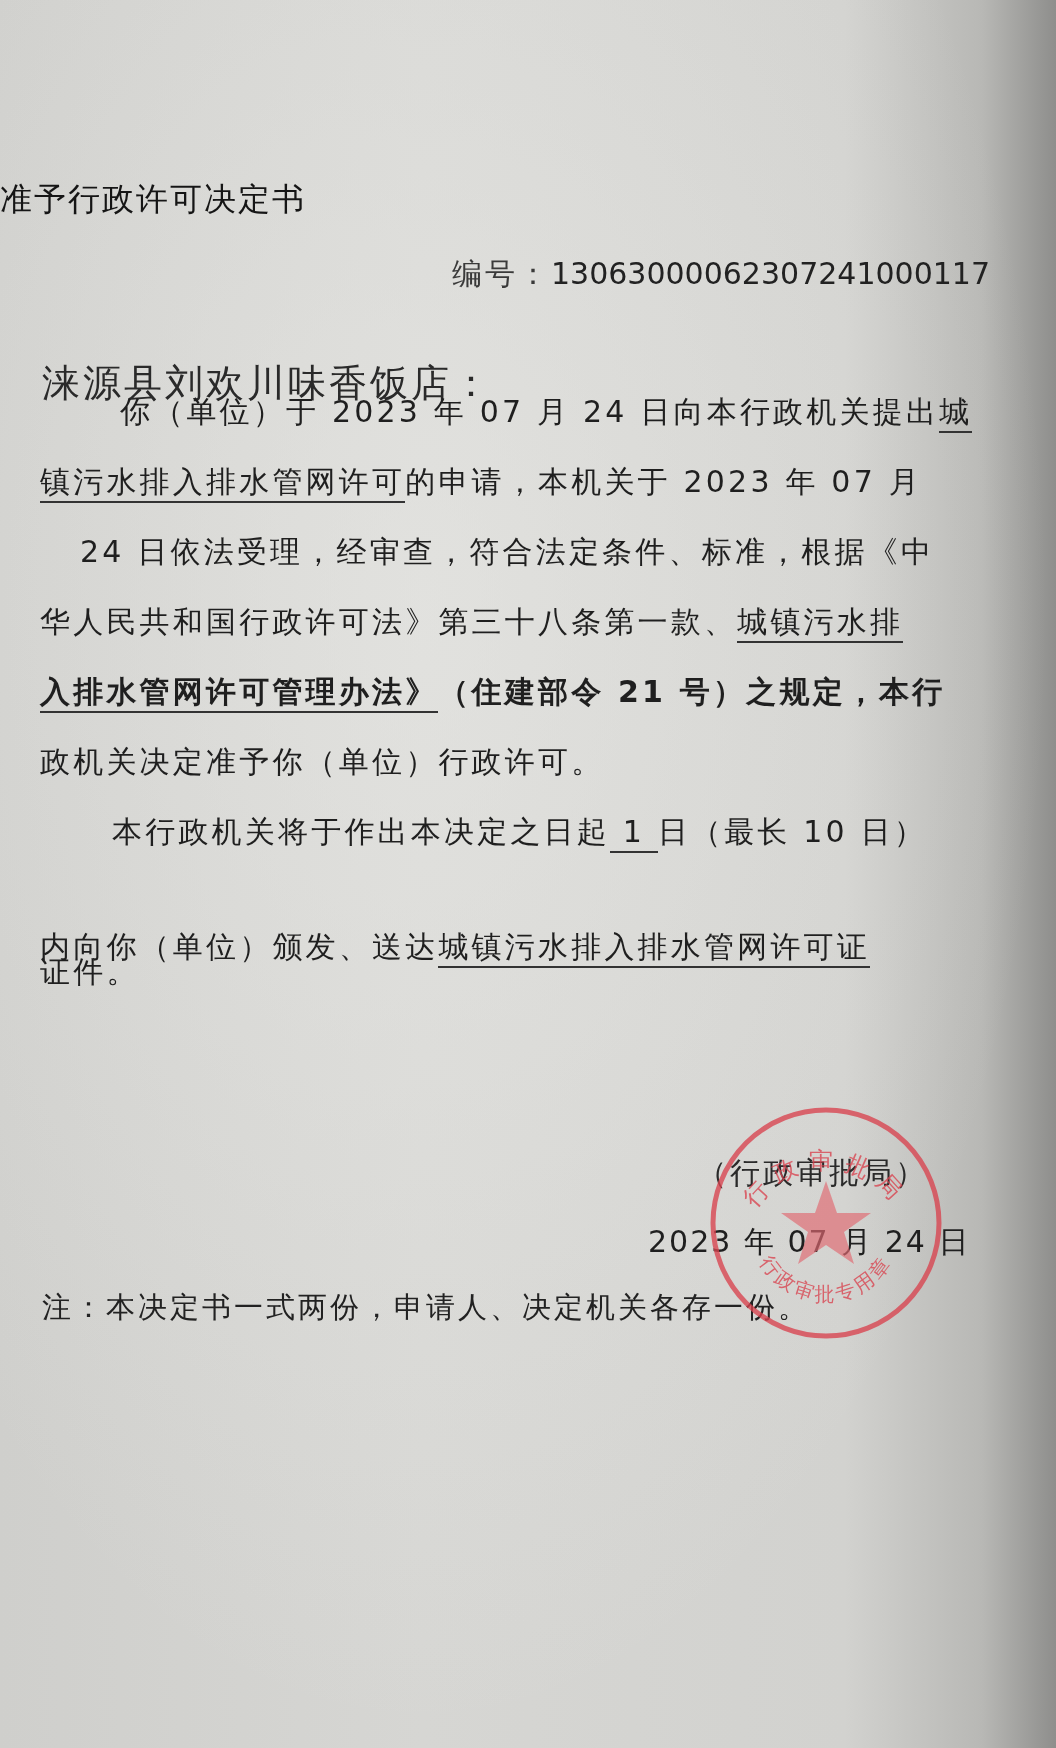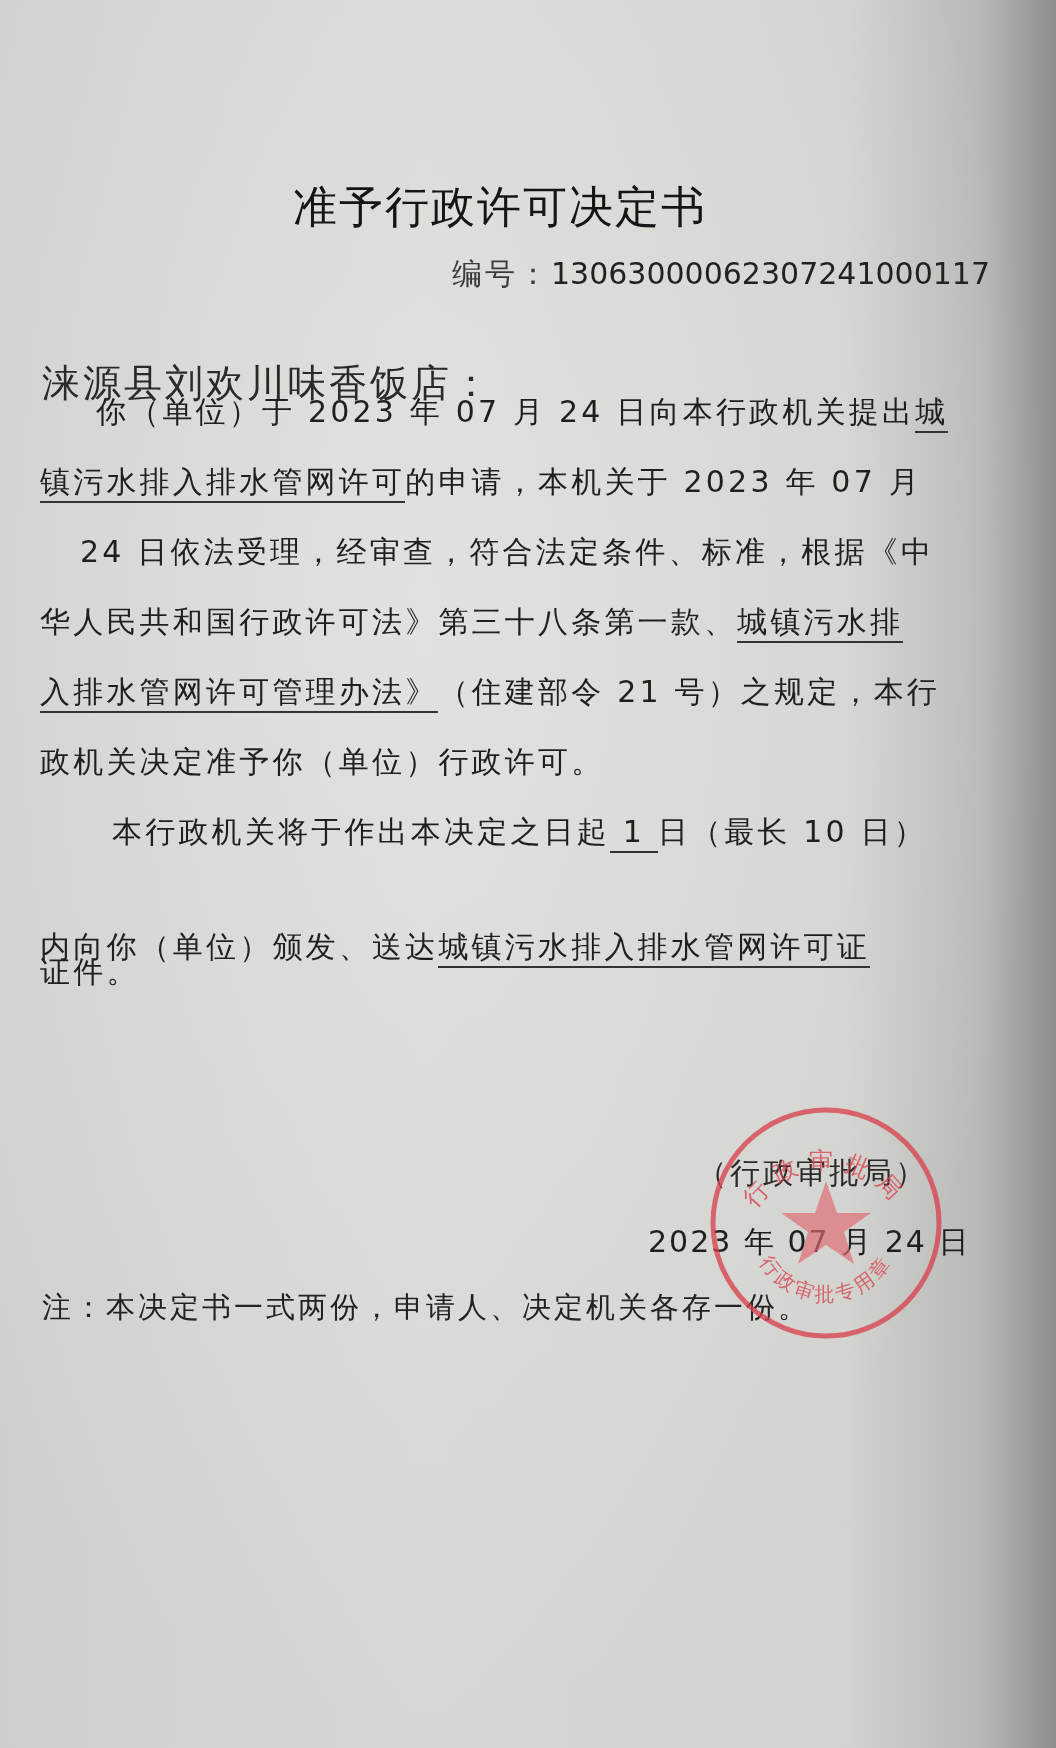--- a/index.html
+++ b/index.html
@@ -8,22 +8,22 @@
     background: linear-gradient(90deg, #cfcfcc 0%, #d6d6d3 40%, #d2d2cf 80%, #b8b8b5 93%, #8e8e8c 100%);
     font-family: "DejaVu Sans", sans-serif;
     color: #1c1c1c;
     position: relative;
   }
   .page {
     position: absolute; left: 0; top: 0; width: 1056px; height: 1748px;
     background: radial-gradient(ellipse at 40% 35%, rgba(235,235,232,0.55), rgba(200,200,198,0) 70%);
   }
   .title {
-    position: absolute; left: 0; top: 178px; width: 1000px; text-align: center;
-    font-size: 44px; letter-spacing: 2px; color: #151515;
+    position: absolute; left: 0; top: 178px; width: 1000px; text-align: left;
+    font-size: 32px; letter-spacing: 2px; color: #151515;
   }
   .docno {
     position: absolute; left: 452px; top: 254px; font-size: 30px; color: #222;
     white-space: nowrap;
   }
   .docno .lbl { color: #3a3a3a; letter-spacing: 3px; }
   .addressee {
     position: absolute; left: 42px; top: 322px; font-size: 38px; color: #2a2a2a; letter-spacing: 3px; margin-top: 36px;
   }
   .line {
@@ -50,31 +50,31 @@
 <div class="page">
 
   <div class="title">准予行政许可决定书</div>
 
   <div class="docno">
     <span class="lbl">编号：</span><span>13063000062307241000117</span>
   </div>
 
   <div class="addressee">涞源县刘欢川味香饭店：</div>
 
-  <div class="line" style="top:392px; left:96px;">
+  <div class="line" style="top:392px; left:120px;">
     <span>你（单位）于 2023 年 07 月 24 日向本行政机关提出</span><span class="u">城</span>
   </div>
   <div class="line" style="top:462px;">
     <span class="u">镇污水排入排水管网许可</span><span>的申请，本机关于 2023 年 07 月</span>
   </div>
   <div class="line" style="top:532px;margin-left:40px;">24 日依法受理，经审查，符合法定条件、标准，根据《中</div>
   <div class="line" style="top:602px;">
     <span>华人民共和国行政许可法》第三十八条第一款、</span><span class="u">城镇污水排</span>
   </div>
-  <div class="line" style="top:672px;">
+  <div class="line" style="top:672px;font-weight:bold;">
     <span class="u">入排水管网许可管理办法》</span><span>（住建部令 21 号）之规定，本行</span>
   </div>
   <div class="line" style="top:742px;text-align:right;">政机关决定准予你（单位）行政许可。</div>
 
   <div class="line" style="top:812px; left:112px;">
     <span>本行政机关将于作出本决定之日起</span><span class="u"> 1 </span><span>日（最长 10 日）</span>
   </div>
   <div class="line" style="top:882px;margin-top:45px;">
     <span>内向你（单位）颁发、送达</span><span class="u">城镇污水排入排水管网许可证</span>
   </div>

